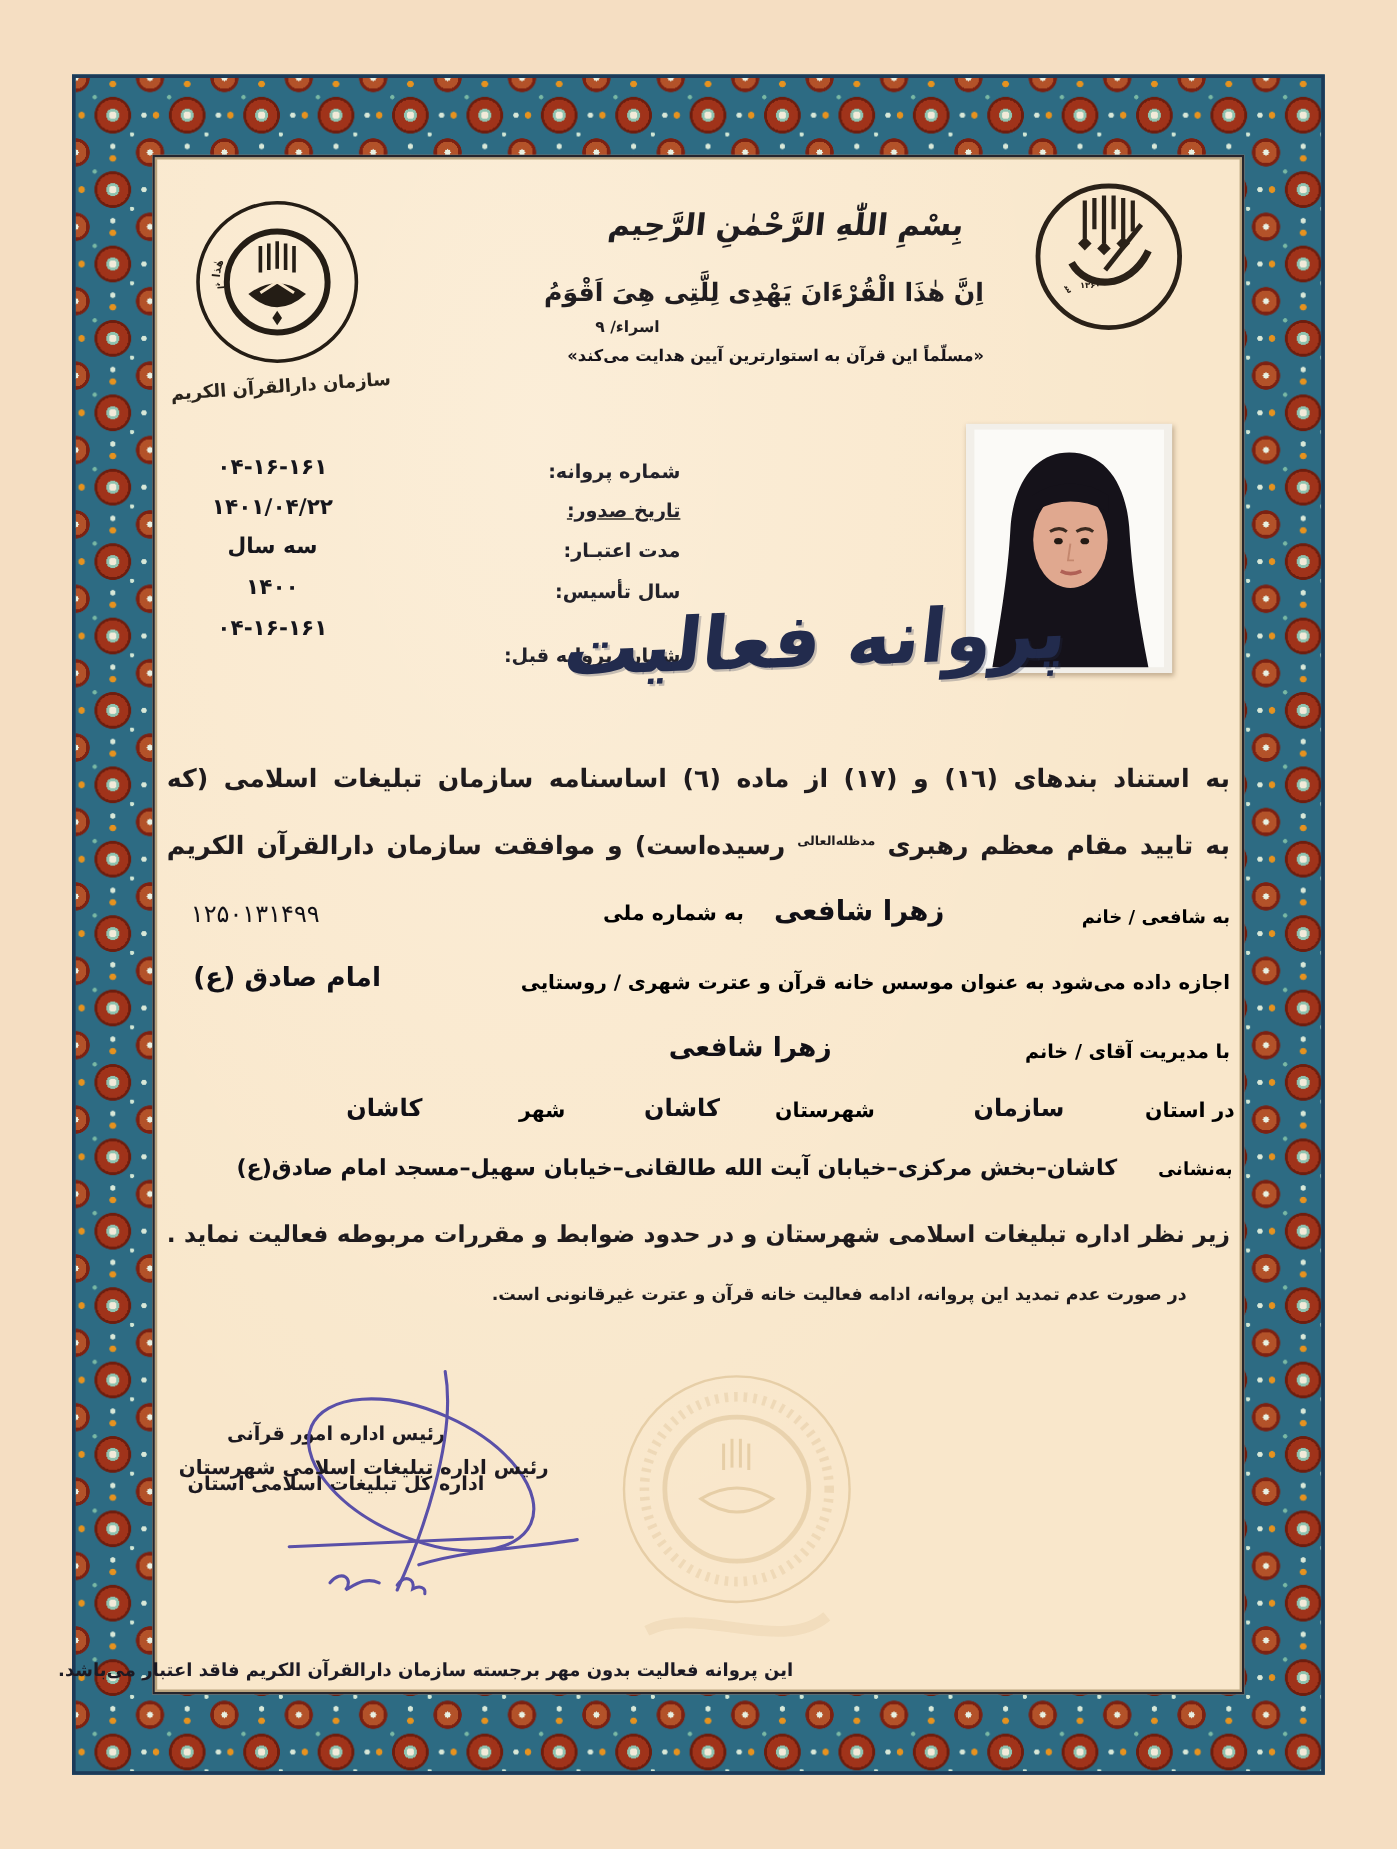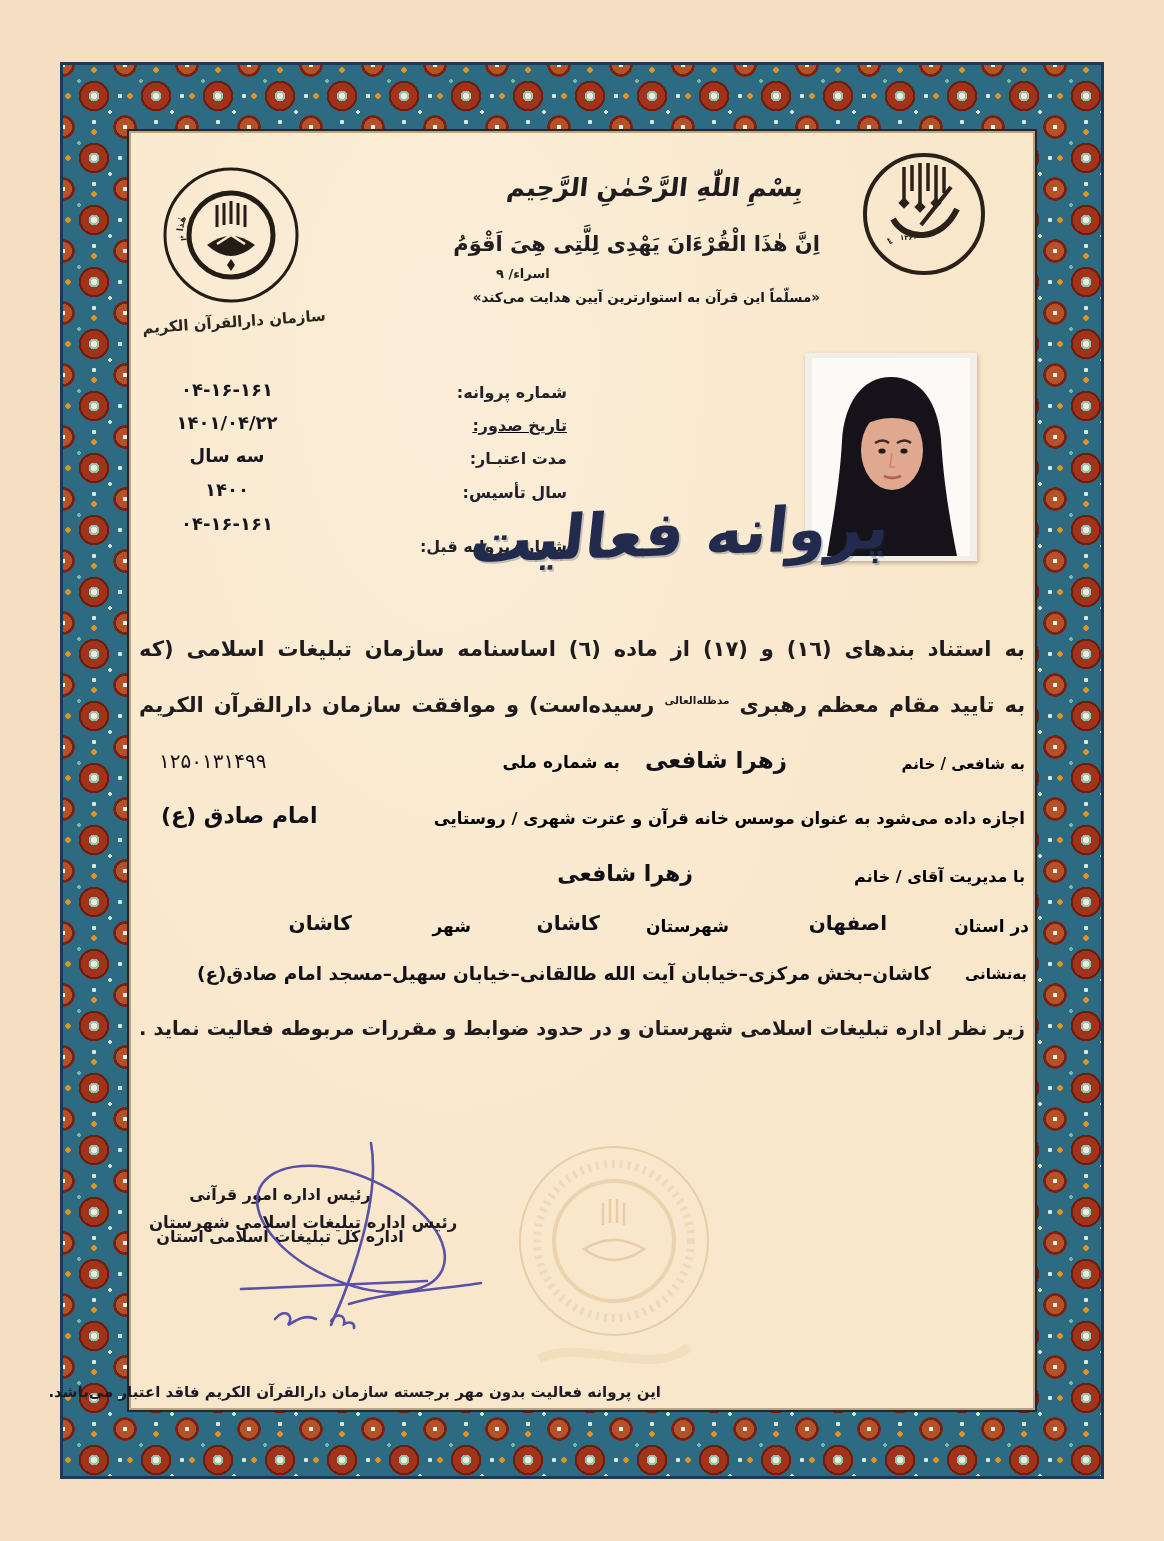--- a/index.html
+++ b/index.html
@@ -192,34 +192,35 @@
         <span class="abs bold-val nowrap" style="left:32px;top:0;font-size:22px;font-weight:bold;">امام صادق (ع)</span>
       </div>
 
       <div class="abs" style="top:730px;left:0;right:0;height:34px;">
         <span class="abs nowrap" style="right:10px;top:6px;font-size:16px;font-weight:bold;">با مدیریت آقای / خانم</span>
         <span class="abs bold-val nowrap" style="right:342px;top:0;font-size:22px;font-weight:bold;">زهرا شافعی</span>
       </div>
 
       <div class="abs" style="top:780px;left:0;right:0;height:32px;font-weight:bold;">
         <span class="abs nowrap" style="right:6px;top:5px;font-size:17px;">در استان</span>
-        <span class="abs bold-val nowrap" style="right:148px;top:0;font-size:20px;">اصفهان</span>
+        <span class="abs bold-val nowrap" style="right:148px;top:0;font-size:20px;">سازمان</span>
         <span class="abs nowrap" style="right:306px;top:5px;font-size:17px;">شهرستان</span>
         <span class="abs bold-val nowrap" style="right:435px;top:0;font-size:20px;">کاشان</span>
         <span class="abs nowrap" style="right:564px;top:5px;font-size:17px;">شهر</span>
         <span class="abs bold-val nowrap" style="right:683px;top:0;font-size:20px;">کاشان</span>
       </div>
 
       <div class="abs" style="top:830px;left:0;right:0;height:32px;font-weight:bold;">
         <span class="abs nowrap" style="right:8px;top:4px;font-size:15px;text-align:center;">به‌نشانی</span>
         <span class="abs bold-val nowrap" style="right:104px;top:2px;font-size:18.5px;">کاشان–بخش مرکزی–خیابان آیت الله طالقانی–خیابان سهیل–مسجد امام صادق(ع)</span>
       </div>
 
       <div class="abs b-line b-just" style="top:886px;font-size:19.5px;">زیر نظر اداره تبلیغات اسلامی شهرستان و در حدود ضوابط و مقررات مربوطه فعالیت نماید .</div>
 
+      <div class="abs nowrap" style="top:940px;right:46px;font-size:14.5px;font-weight:bold;color:#1f1b1d;">در صورت عدم تمدید این پروانه، ادامه فعالیت خانه قرآن و عترت غیرقانونی است.</div>
 
       <svg class="abs" style="left:382px;top:1010px;width:206px;height:246px;" viewBox="0 0 206 246">
         <g stroke="#dcc093" fill="none" opacity="0.65">
           <circle cx="103" cy="100" r="94" stroke-width="2"></circle>
           <circle cx="103" cy="100" r="60" stroke-width="4" opacity="0.8"></circle>
           <circle cx="103" cy="100" r="77" stroke-width="8" stroke-dasharray="3 5" opacity="0.55"></circle>
           <g stroke-width="2.5">
             <line x1="92" y1="62" x2="92" y2="84"></line>
               <line x1="99" y1="58" x2="99" y2="82"></line>
             <line x1="106" y1="58" x2="106" y2="82"></line>

